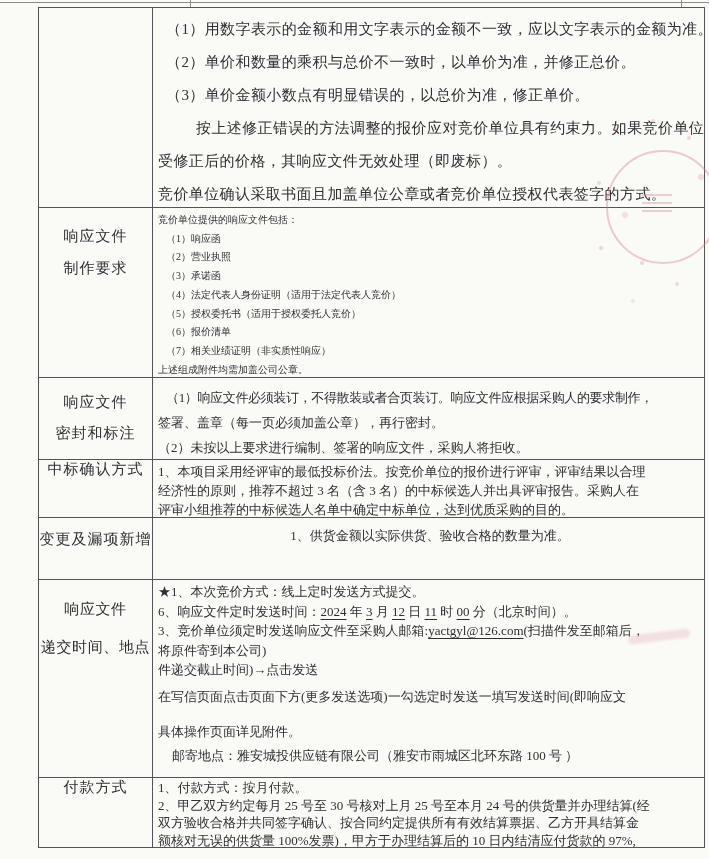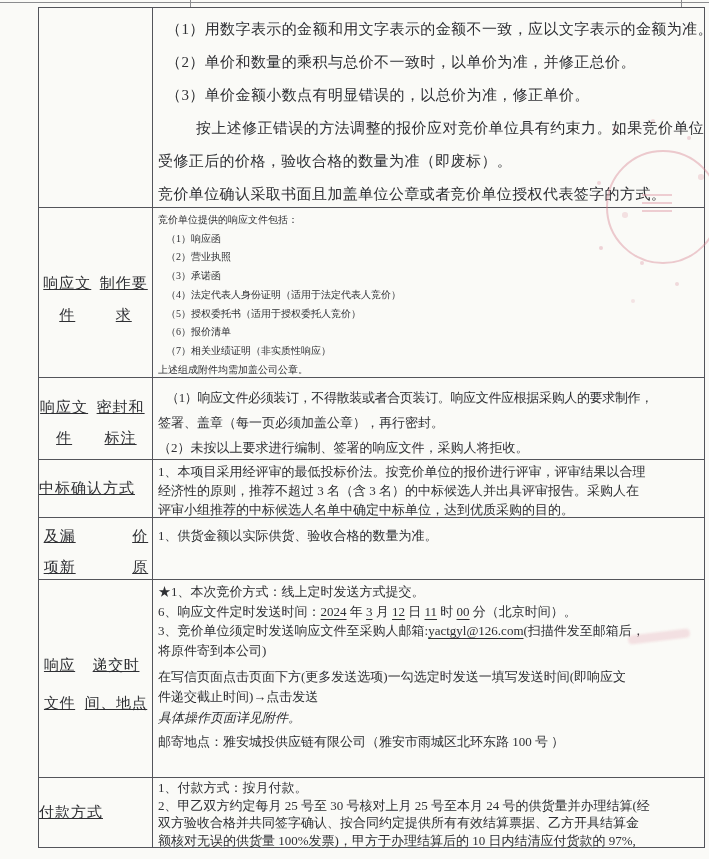--- a/index.html
+++ b/index.html
@@ -16,22 +16,22 @@
 
   .doc-table{
     position:absolute;left:38px;top:7px;width:667px;
     border:1px solid #53545a;box-sizing:border-box;background:transparent;
   }
   .row{display:flex;border-bottom:1px solid #53545a;box-sizing:border-box;}
   .row:last-child{border-bottom:none;}
   .cell{box-sizing:border-box;overflow:hidden;}
   .label{
     width:114px;flex:0 0 114px;border-right:1px solid #53545a;
-    display:flex;flex-direction:row;align-items:center;
-    font-size:15px;letter-spacing:1px;text-align:center;text-decoration:underline;
+    display:flex;flex-direction:column;align-items:center;
+    font-size:15px;letter-spacing:1px;text-align:center;
   }
   .content{flex:1 1 auto;padding-left:5px;padding-right:2px;font-size:13px;}
   .ln{white-space:nowrap;}
   .ind1{padding-left:8px;}
   .ind2{padding-left:38px;}
   .long{letter-spacing:-0.35px;}
   .u{text-decoration:underline;text-underline-offset:3px;text-align:right;}
 
   .r1{height:200px;} .r2{height:170px;} .r3{height:82px;} .r4{height:58px;}
   .r5{height:62px;} .r6{height:198px;} .r7{height:69px;}
@@ -40,27 +40,27 @@
   .r1 .ln{line-height:33px;}
   .r2 .content{padding-top:3px;font-size:10px;}
   .r2 .ln{line-height:18.7px;}
   .r2 .label{padding-top:12px;line-height:32px;}
   .r3 .content{padding-top:7px;}
   .r3 .ln{line-height:25px;}
   .r3 .label{padding-top:9px;line-height:31px;}
   .r4 .content{padding-top:2px;}
   .r4 .ln{line-height:19.2px;}
   .r4 .label{justify-content:flex-start;}
-  .r5 .content{padding-top:8px;}
+  .r5 .content{padding-top:8px;text-align:center;}
   .r5 .ln{line-height:19px;}
   .r5 .label{padding-top:6px;line-height:31px;gap:48px;}
   .r6 .content{padding-top:2px;}
   .r6 .ln{line-height:19.5px;}
   .r6 .label{padding-top:10px;line-height:38px;letter-spacing:.6px;}
-  .mt1{margin-top:5px;} .mt2{margin-top:7px;} .mt3{margin-top:2px;font-style:italic;} .mt4{margin-top:4px;}
+  .mt1{margin-top:5px;} .mt2{margin-top:7px;} .mt3{margin-top:16px;} .mt4{margin-top:4px;margin-left:14px;}
   .r7 .content{padding-top:1px;}
   .r7 .ln{line-height:17.6px;}
   .r7 .label{justify-content:flex-start;}
 
   
   .stamp{
     position:absolute;left:606px;top:150px;width:110px;height:110px;border-radius:50%;
     border:2.5px solid rgba(213,120,138,0.38);
     filter:blur(.5px);pointer-events:none;
   }
@@ -98,21 +98,21 @@
 
 <div class="doc-table">
 
   <div class="row r1">
     <div class="cell label"></div>
     <div class="cell content">
       <div class="ln ind1">（1）用数字表示的金额和用文字表示的金额不一致，应以文字表示的金额为准。</div>
       <div class="ln ind1">（2）单价和数量的乘积与总价不一致时，以单价为准，并修正总价。</div>
       <div class="ln ind1">（3）单价金额小数点有明显错误的，以总价为准，修正单价。</div>
       <div class="ln ind2">按上述修正错误的方法调整的报价应对竞价单位具有约束力。如果竞价单位不接</div>
-      <div class="ln">受修正后的价格，验收合格的数量为准（即废标）。</div>
+      <div class="ln">受修正后的价格，其响应文件无效处理（即废标）。</div>
       <div class="ln">竞价单位确认采取书面且加盖单位公章或者竞价单位授权代表签字的方式。</div>
     </div>
   </div>
 
   <div class="row r2">
     <div class="cell label">
       <span>响应文件</span>
       <span>制作要求</span>
     </div>
     <div class="cell content">
@@ -168,22 +168,22 @@
     </div>
     <div class="cell content">
       <div class="ln">★1、本次竞价方式：线上定时发送方式提交。</div>
       <div class="ln">
         <span>6、响应文件定时发送时间：</span><span class="u">2024</span><span> 年 </span><span class="u">3</span><span> 月 </span><span class="u">12</span><span> 日 </span><span class="u">11</span><span> 时 </span><span class="u">00</span><span> 分（北京时间）。</span>
       </div>
       <div class="ln">
         <span>3、竞价单位须定时发送响应文件至采购人邮箱:</span><span class="u">yactgyl@126.com</span><span>(扫描件发至邮箱后，</span>
       </div>
       <div class="ln">将原件寄到本公司)</div>
+      <div class="ln">件递交截止时间)→点击发送</div>
       <div class="ln mt2">在写信页面点击页面下方(更多发送选项)一勾选定时发送一填写发送时间(即响应文</div>
-      <div class="ln">件递交截止时间)→点击发送</div>
       <div class="ln mt3">具体操作页面详见附件。</div>
       <div class="ln mt4">邮寄地点：雅安城投供应链有限公司（雅安市雨城区北环东路 100 号 ）</div>
     </div>
   </div>
 
   <div class="row r7">
     <div class="cell label">
       <span>付款方式</span>
     </div>
     <div class="cell content">

